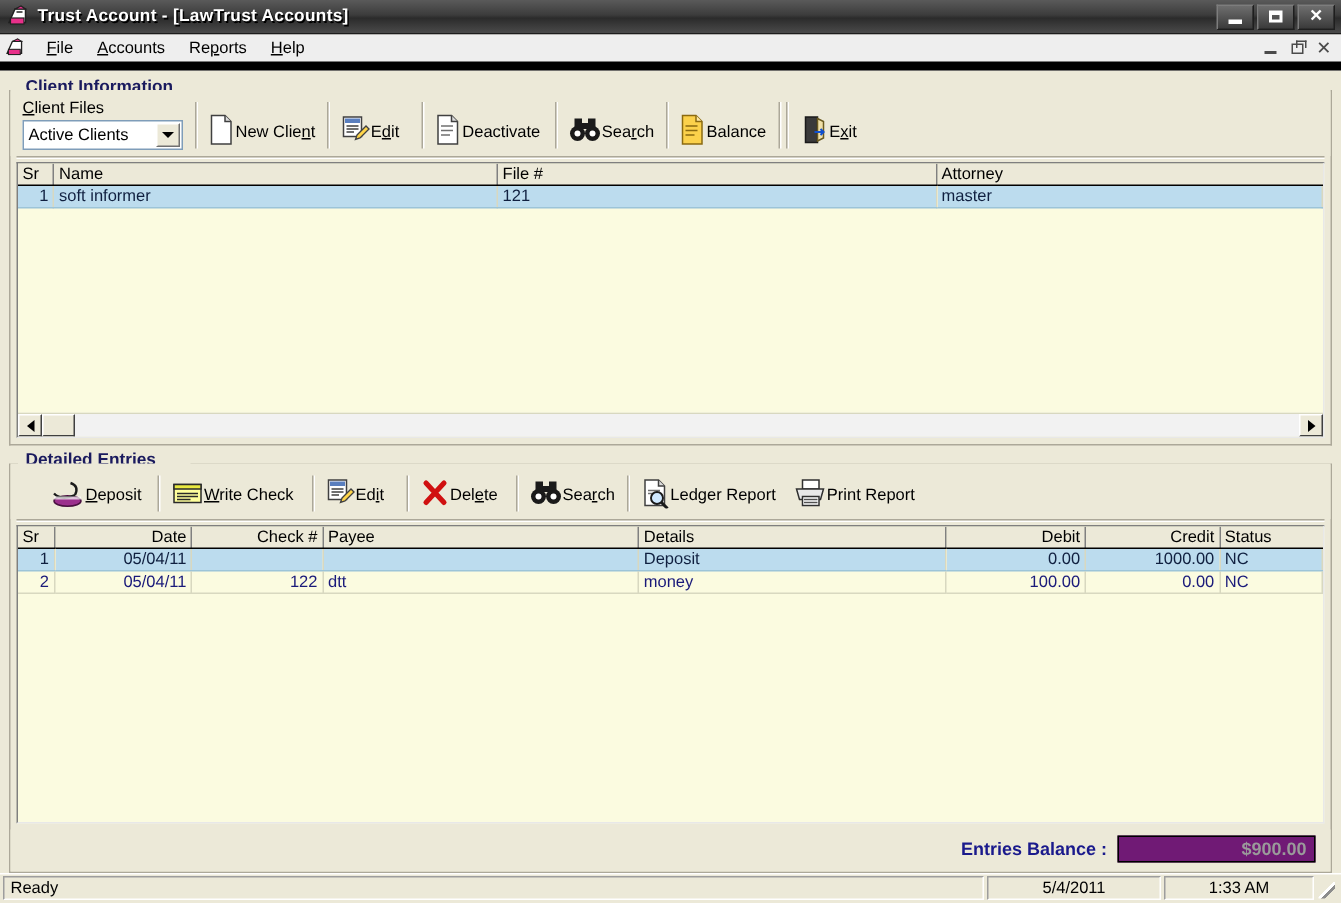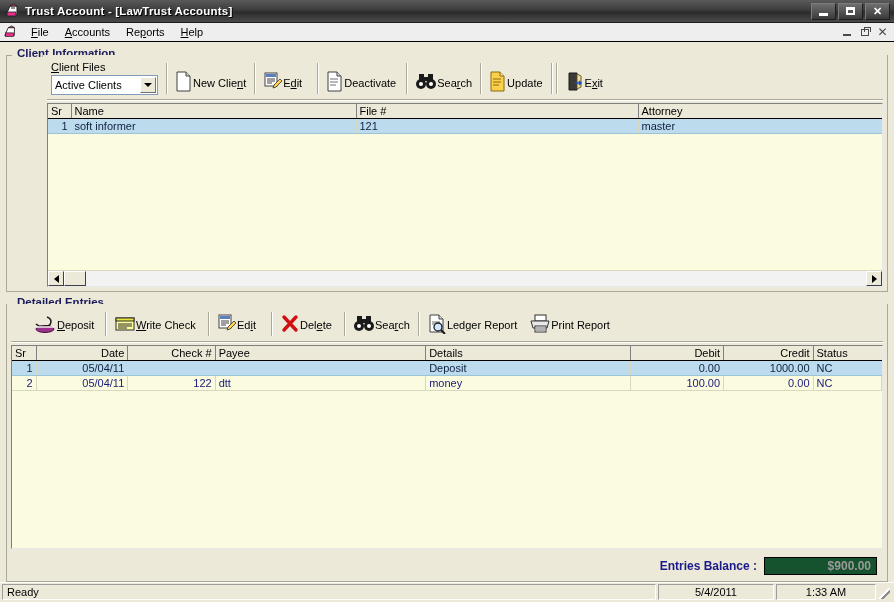--- a/index.html
+++ b/index.html
@@ -43,21 +43,21 @@
   }
   .win-btn .gl{display:block;}
   .gl-min{width:9px;height:3px;background:#fff;margin-top:6px;}
   .gl-max{width:9px;height:8px;border:2px solid #fff;border-top-width:3px;box-sizing:border-box;}
   .gl-close{font-family:"Liberation Sans",sans-serif;font-size:11px;font-weight:bold;}
 
   
   .menubar{
     height:18px;flex:0 0 18px;
     background:#eeeeee;
-    border-bottom:1px solid #000000;
+    border-bottom:6px solid #000000;
     display:flex;align-items:center;
     padding-left:3px;position:relative;
   }
   .menu-appicon{width:14px;height:14px;margin-right:6px;position:relative;flex:0 0 14px;}
   .menu-item{
     padding:1px 8px;font-size:11px;color:#000;white-space:nowrap;cursor:default;
   }
   .menu-item u{text-decoration:underline;}
   .mdi-btns{margin-left:auto;display:flex;align-items:center;gap:7px;padding-right:6px;color:#333;font-size:11px;}
   .mdi-btn{width:11px;height:11px;display:flex;align-items:center;justify-content:center;line-height:1;}
@@ -193,21 +193,21 @@
 
   
   .balance-row{
     display:flex;align-items:center;justify-content:flex-end;
     padding:4px 10px 6px 0;background:#ece9d8;
   }
   .balance-label{
     font-weight:bold;font-size:12px;color:#1a1a8c;margin-right:7px;white-space:nowrap;
   }
   .balance-box{
-    width:113px;height:18px;background:#14532d;
+    width:132px;height:18px;background:#701a75;
     border:1px solid #000;
     display:flex;align-items:center;justify-content:flex-end;
     padding-right:5px;box-sizing:border-box;
     color:#9a9a9a;font-weight:bold;font-size:12px;
   }
 
   
   .statusbar{
     height:20px;flex:0 0 20px;
     background:#ece9d8;
@@ -281,21 +281,21 @@
         </span>
       <span class="mdi-btn">
           <span class="mdi-restore"></span>
         </span>
       <span class="mdi-btn mdi-close">✕</span>
     </span>
   </div>
 
   <div class="client-area">
 
-    <div class="group" style="flex:0 0 auto;padding-left:36px;">
+    <div class="group" style="flex:0 0 auto;">
       <div class="group-line-l"></div>
       <div class="group-line-r" style="left:130px;"></div>
       <div class="group-legend">Client Information</div>
 
       <div class="toolbar">
         <div class="tb-combo-wrap">
           <span class="tb-combo-label"><u>C</u>lient Files</span>
           <span class="combo">
             <span class="combo-val">Active Clients</span>
             <span class="combo-arrow">
@@ -358,21 +358,21 @@
 
         <div class="tb-sep"></div>
         <div class="tb-btn" style="min-width:52px;">
           <span class="tb-icon">
             <svg width="18" height="21" viewBox="0 0 18 21">
               <path d="M2 1 L11 1 L15 5 L15 20 L2 20 Z" fill="#fbd14b" stroke="#8a6a10" stroke-width="1"></path>
               <path d="M11 1 L11 5 L15 5" fill="#fde9a8" stroke="#8a6a10" stroke-width="1"></path>
               <path d="M4 8 L12 8 M4 11 L12 11 M4 14 L10 14" stroke="#8a6a10" stroke-width="1"></path>
             </svg>
           </span>
-          <span class="tb-label">Update</span>
+          <span class="tb-label">Balance</span>
         </div>
 
         <div class="tb-sep"></div>
 
         <div class="tb-sep"></div>
         <div class="tb-btn" style="min-width:44px;">
           <span class="tb-icon">
             <svg width="20" height="21" viewBox="0 0 20 21">
               <path d="M4 2 L12 2 L12 19 L4 19 Z" fill="#3a3a3a" stroke="#1a1a1a" stroke-width="1"></path>
               <path d="M12 3 L12 18 L16 16 L16 5 Z" fill="#f0e0a8" stroke="#6a5a20" stroke-width="1"></path>

